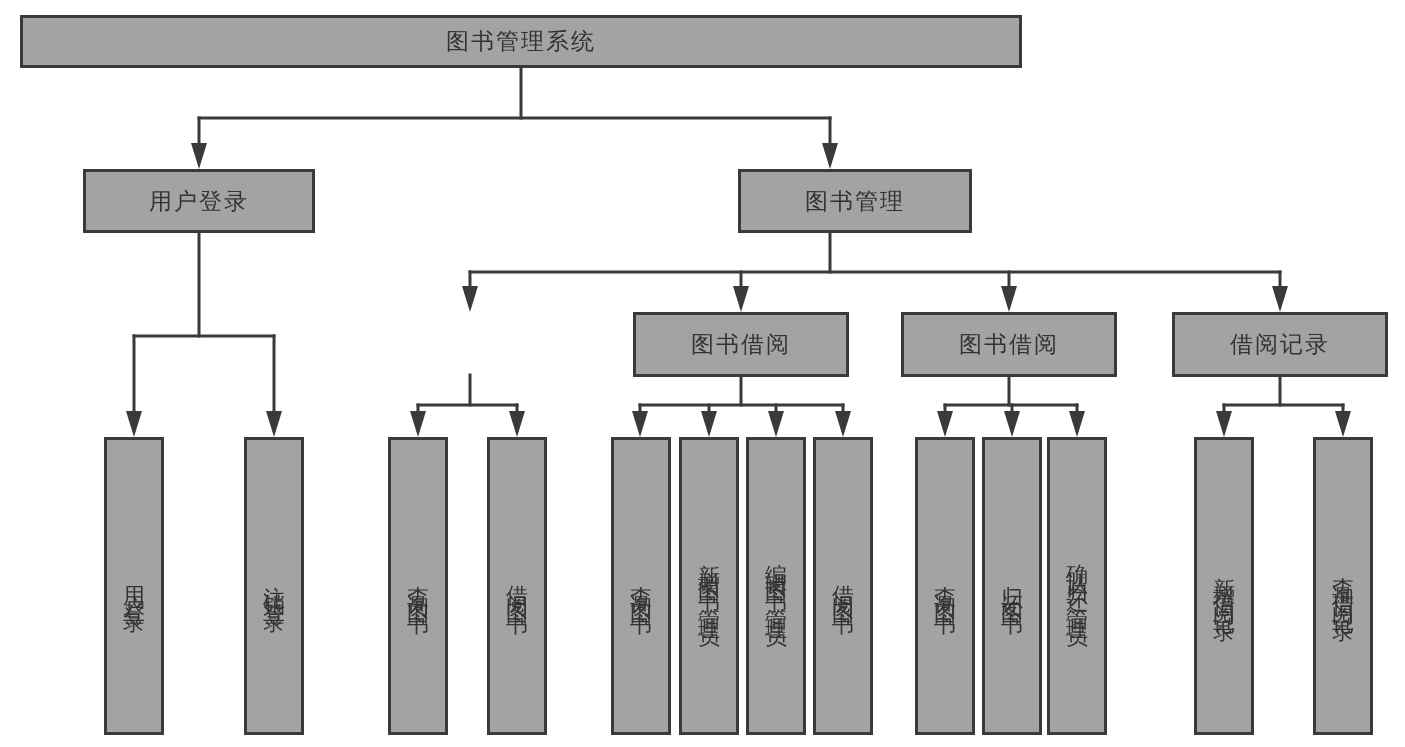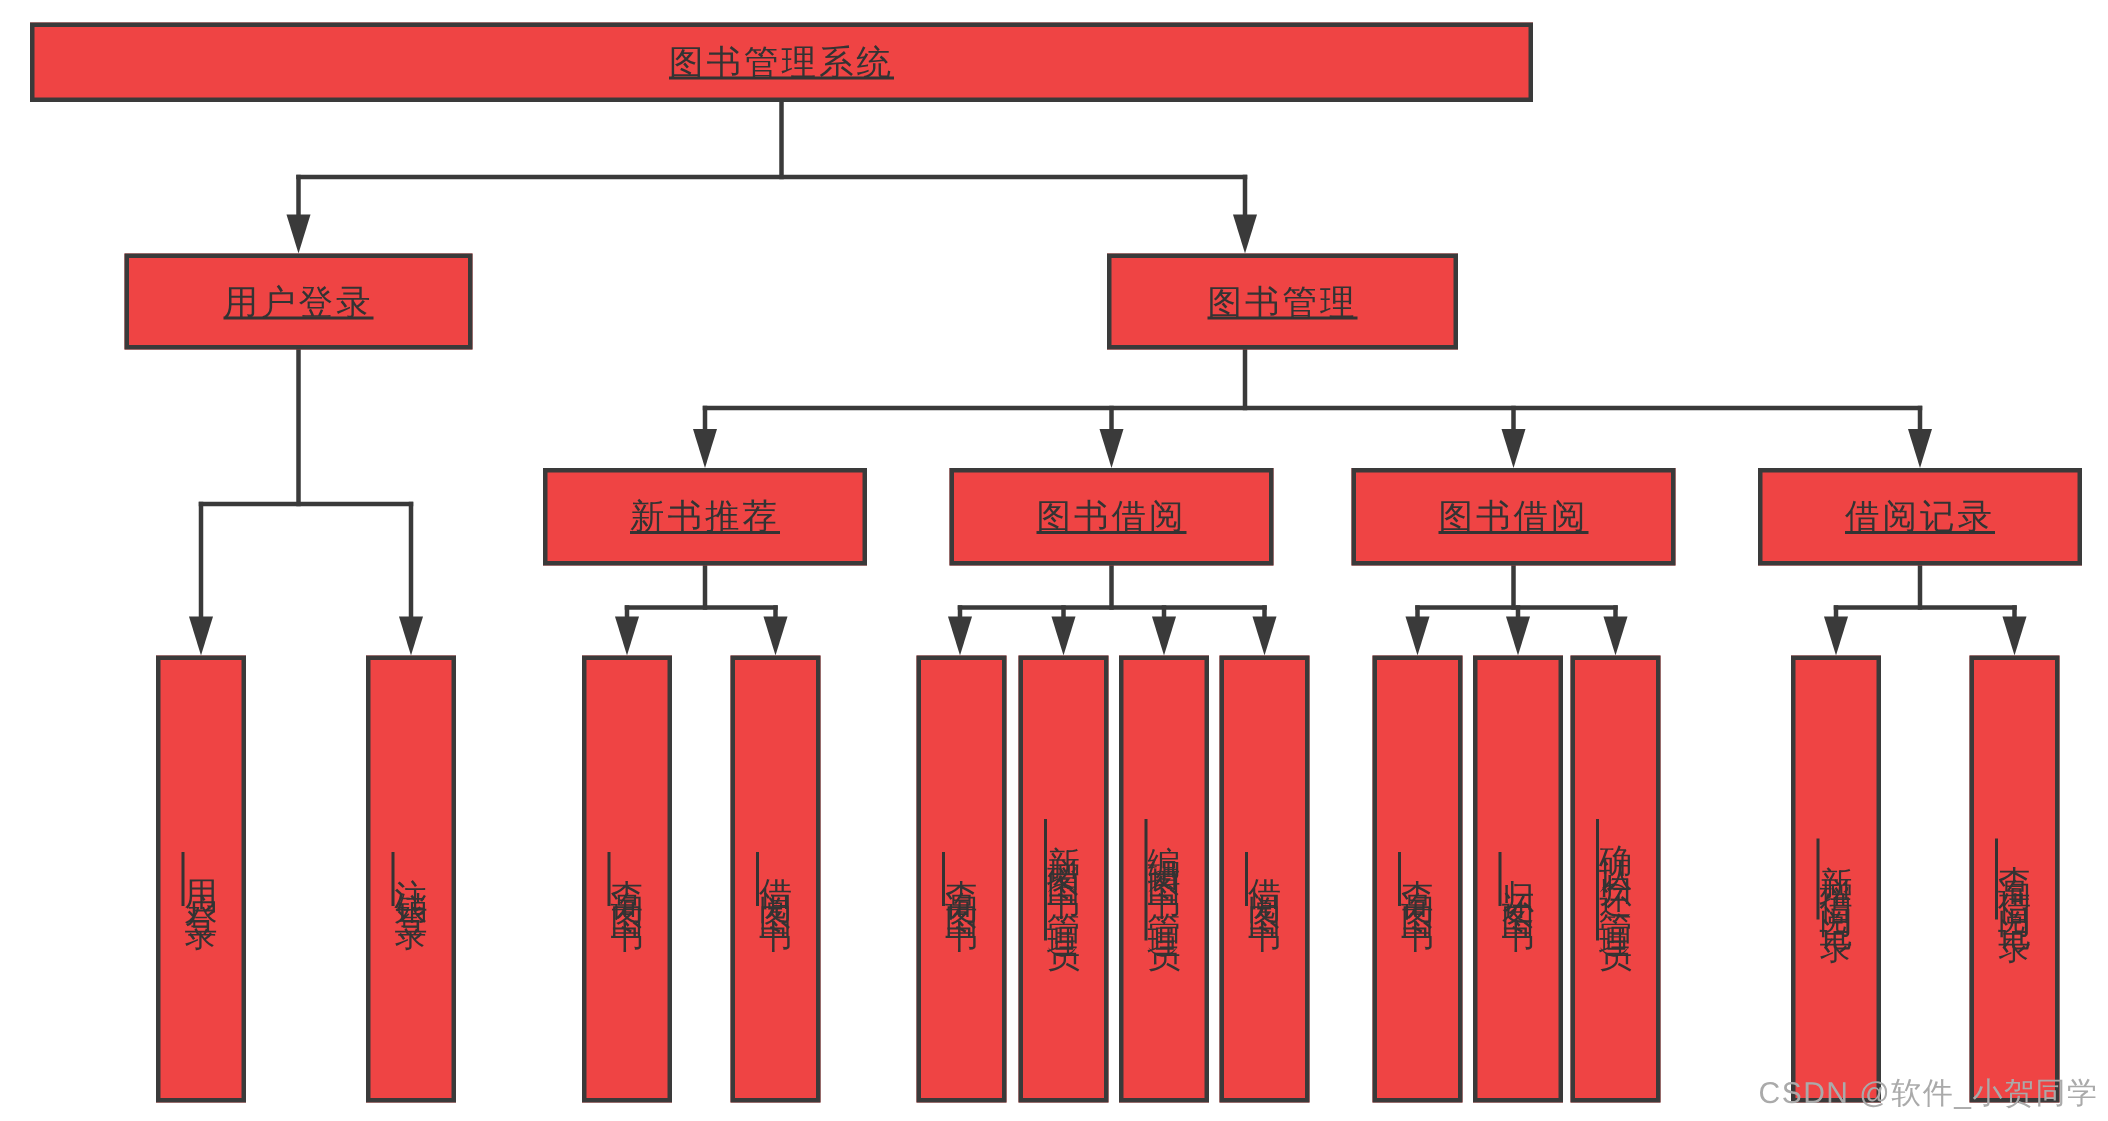--- a/index.html
+++ b/index.html
@@ -17,26 +17,25 @@
     position:absolute; left:0; top:0; width:1405px; height:747px;
     pointer-events:none;
   }
   .connectors path {
     stroke:#3a3a3a; stroke-width:3; fill:none; stroke-linecap:square;
   }
   .connectors polygon { fill:#3a3a3a; stroke:none; }
   .box {
     position:absolute;
     border:3px solid #3a3a3a;
-    background:#ef4444;
+    background:#a3a3a3;
     display:flex;
     align-items:center;
     justify-content:center;
     text-align:left;
-    text-decoration:underline;
   }
   .hbox { font-size:23px; letter-spacing:2px; white-space:nowrap; }
   .root-box  { left:20px;  top:15px;  width:1002px; height:53px; }
   .l2-box    { top:169px;  height:64px; }
   .l3-box    { top:312px;  height:65px; width:216px; }
   .vbox {
     top:437px; height:298px; width:60px;
     writing-mode:vertical-rl;
     text-orientation:mixed;
     font-size:22px;
@@ -139,23 +138,20 @@
     <span>图书管理系统</span>
   </div>
 
   <div class="box hbox l2-box" style="left:83px;width:232px">
     <span>用户登录</span>
   </div>
   <div class="box hbox l2-box" style="left:738px;width:234px">
     <span>图书管理</span>
   </div>
 
-  <div class="box hbox l3-box" style="left:362px">
-    <span>新书推荐</span>
-  </div>
   <div class="box hbox l3-box" style="left:633px">
     <span>图书借阅</span>
   </div>
   <div class="box hbox l3-box" style="left:901px">
     <span>图书借阅</span>
   </div>
   <div class="box hbox l3-box" style="left:1172px">
     <span>借阅记录</span>
   </div>
 
@@ -196,15 +192,14 @@
     <span>确认归还（管理员）</span>
   </div>
 
   <div class="box vbox" style="left:1194px">
     <span>新增借阅记录</span>
   </div>
   <div class="box vbox" style="left:1313px">
     <span>查询借阅记录</span>
   </div>
 
-  <div class="watermark">CSDN @软件_小贺同学</div>
 
 </div>
 
 </body></html>

